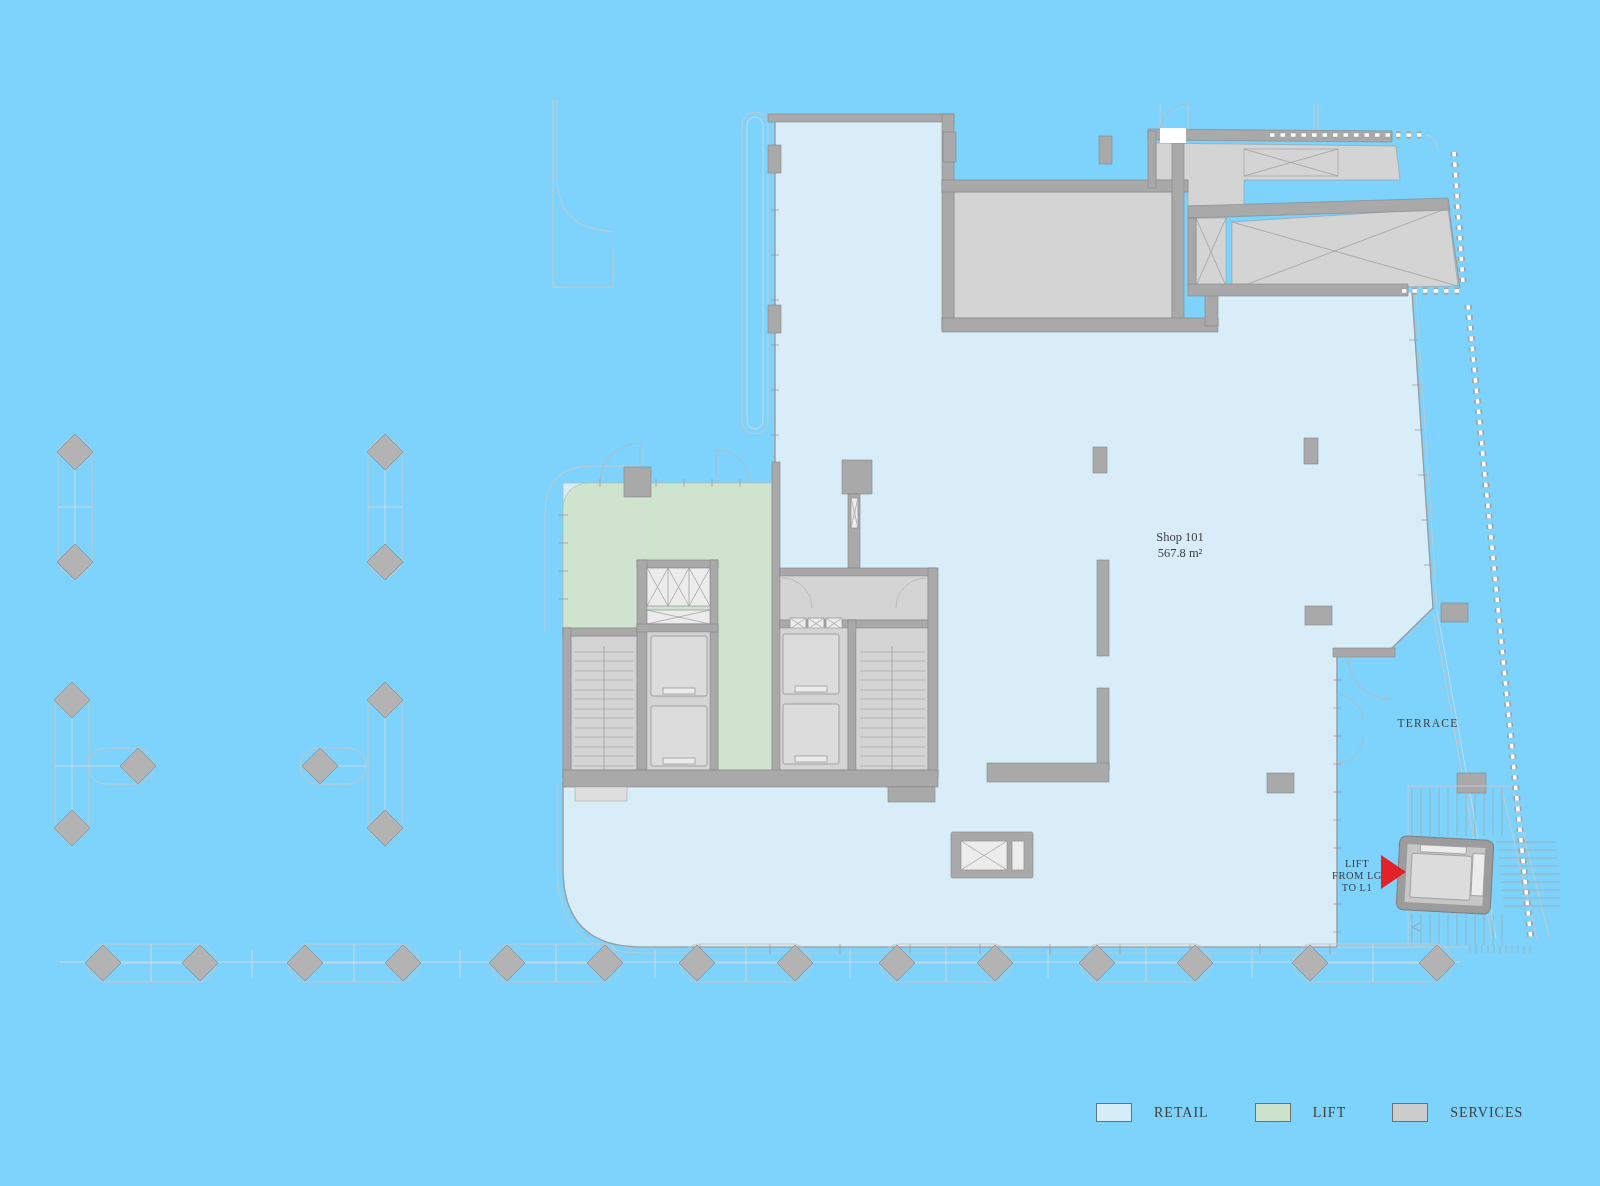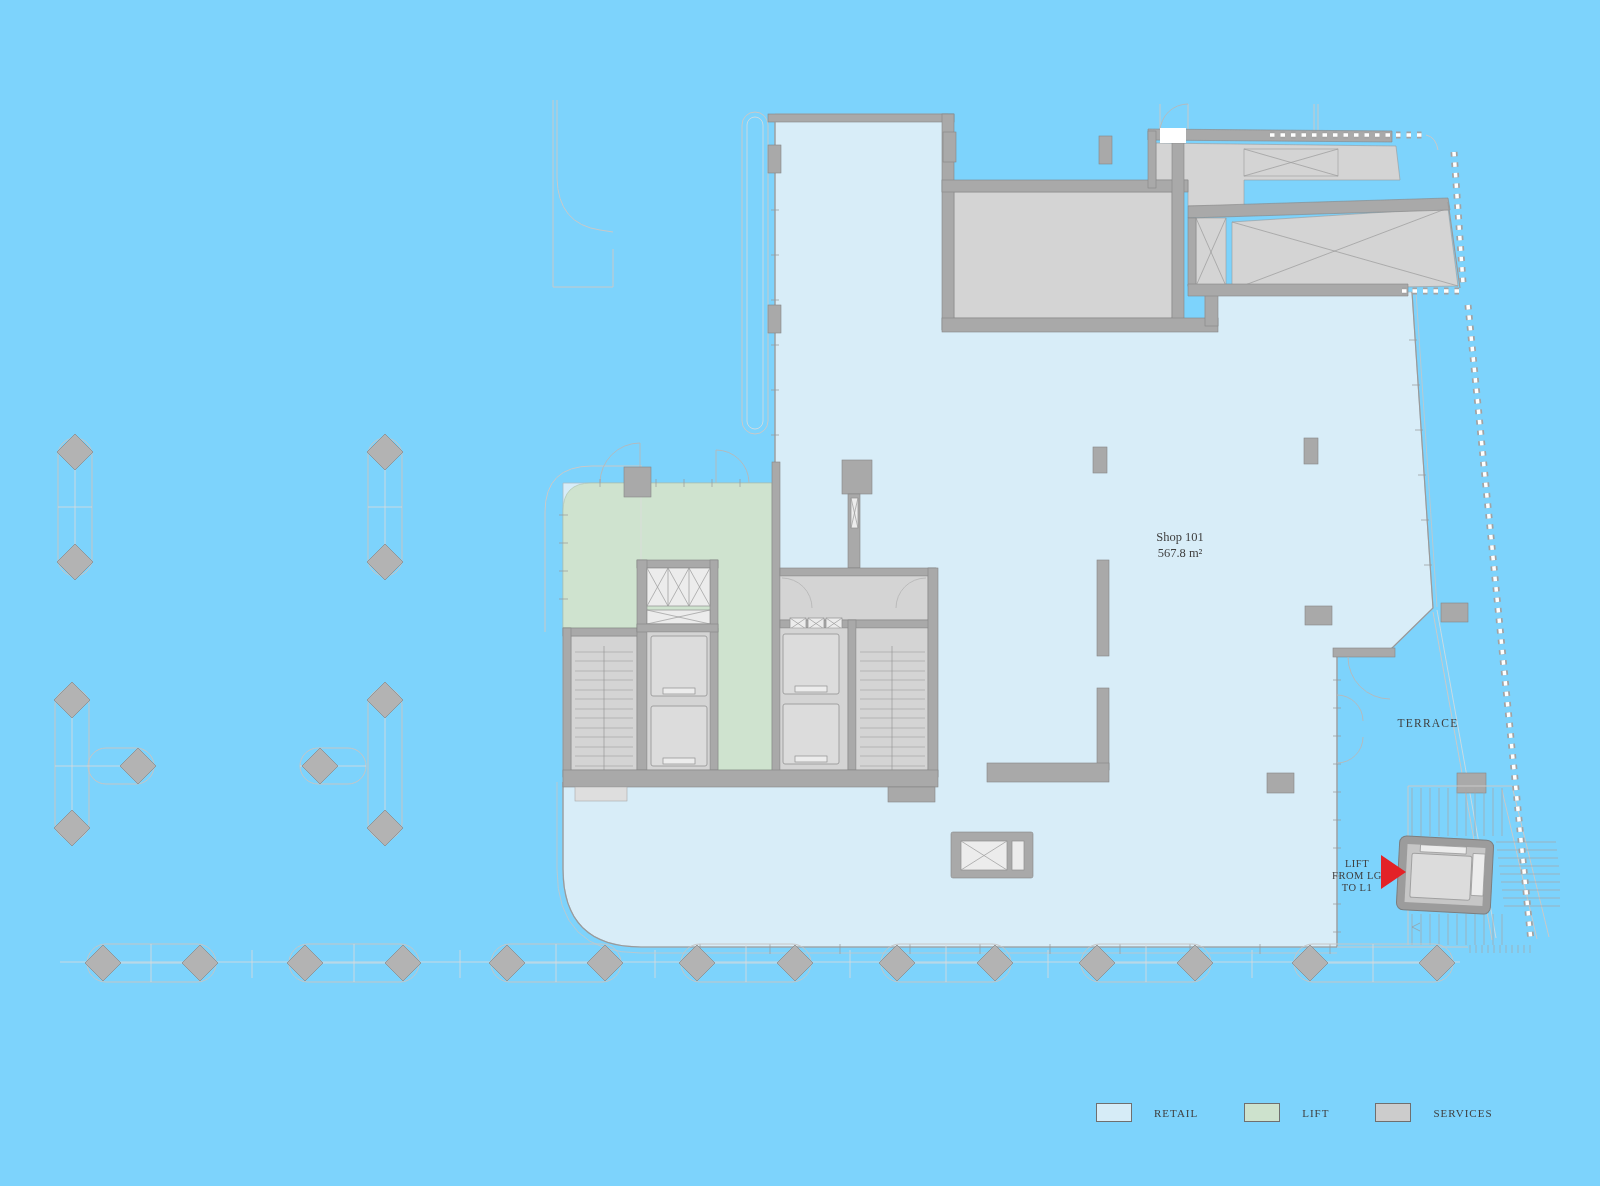--- a/index.html
+++ b/index.html
@@ -19,21 +19,21 @@
   .car{fill:#dcdcdc;stroke:#a0a0a0;stroke-width:1;}
   .grille{fill:#ececec;stroke:#909090;stroke-width:.7;}
   .bench{fill:none;stroke:#c6c6c6;stroke-width:1;}
   .diamond{fill:#b3b3b3;stroke:#8d8d8d;stroke-width:.8;}
   .dash-outer{stroke:#a2a2a2;stroke-width:7;fill:none;stroke-dasharray:4.5 6;}
   .dash-inner{stroke:#ffffff;stroke-width:3.5;fill:none;stroke-dasharray:4.5 6;}
   .door{stroke:#b8b8b8;fill:none;stroke-width:.9;}
   .lbl{fill:#3f3f3f;}
   .legend{position:absolute;left:1096px;top:1103px;display:flex;align-items:center;gap:46px;}
   .legend-item{display:flex;align-items:center;gap:22px;}
-  .legend-label{font-size:11px;letter-spacing:1px;color:#3f3f3f;white-space:nowrap;}
+  .legend-label{font-size:14px;letter-spacing:1px;color:#3f3f3f;white-space:nowrap;}
 </style>
 </head>
 <body>
 
 <div class="canvas">
 <svg width="1600" height="1186" viewBox="0 0 1600 1186">
 
   <g>
     <path class="thin" d="M553,100 V287 H613 V249"></path>
     <path class="thin" d="M557,100 V178 Q558,224 600,230 L613,232"></path>

